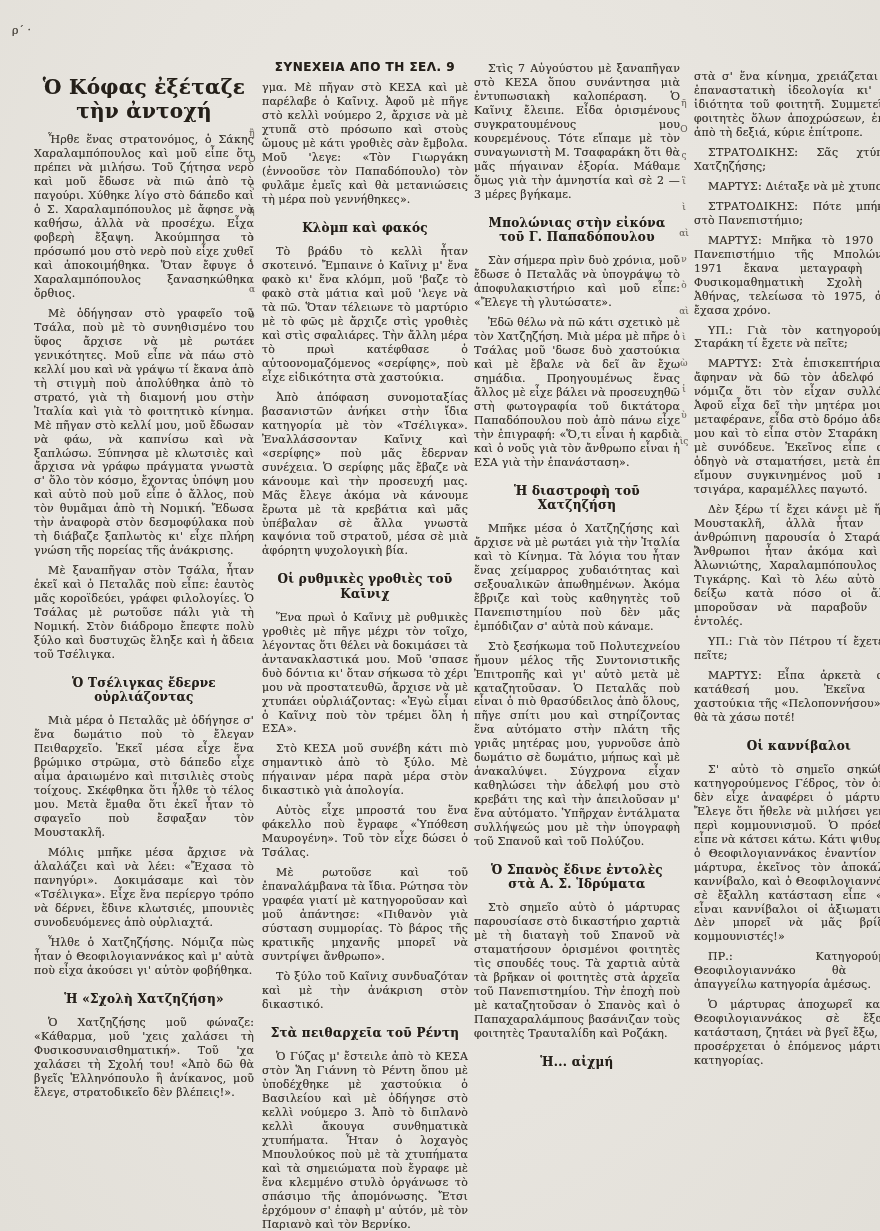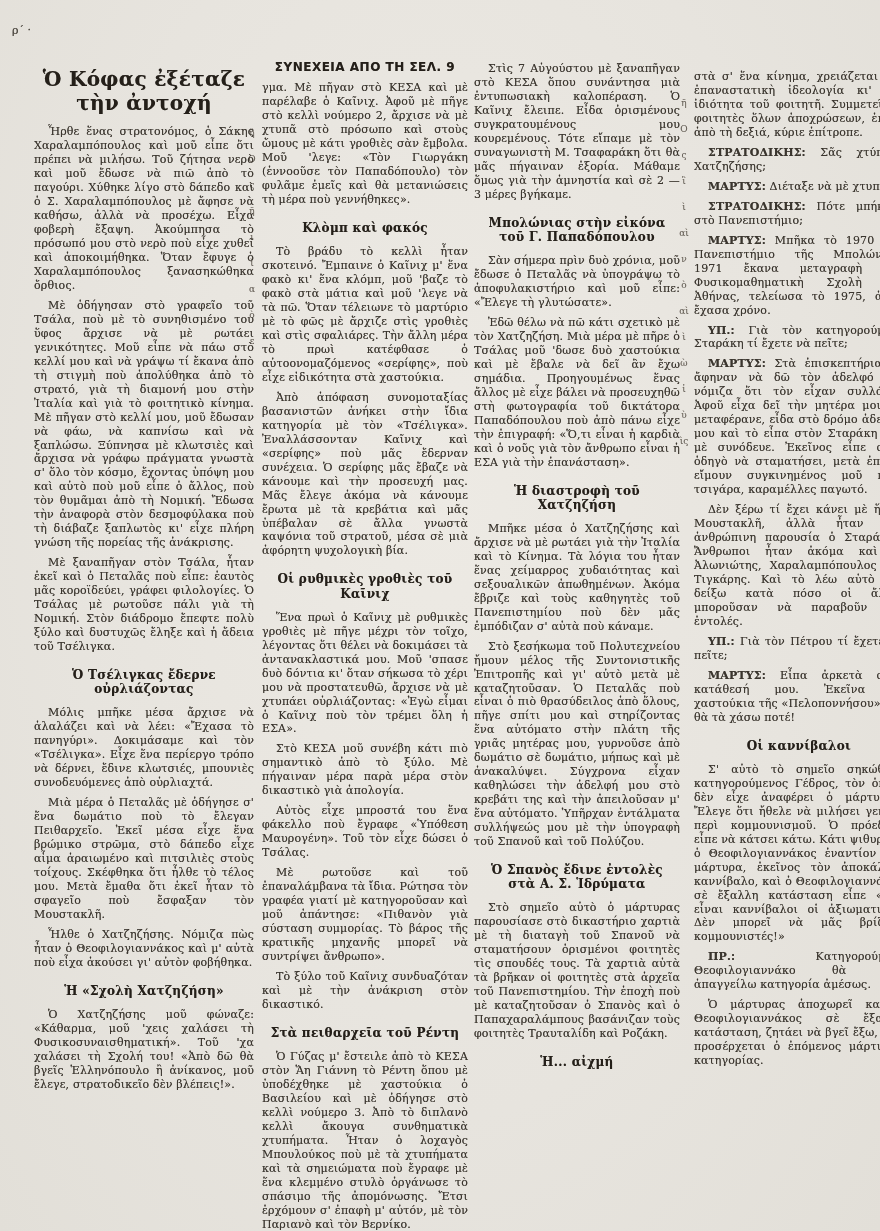--- a/index.html
+++ b/index.html
@@ -13,27 +13,27 @@
     text-shadow:0 0 0.6px rgba(45,40,33,.55);
   }
   .col{position:absolute;text-align:justify;font-size:11px;line-height:1.27;letter-spacing:.15px;}
   .col p{margin:0 0 6px;text-indent:14px;}
   .col p.noindent{text-indent:0;}
   .head{
     font-weight:700;text-align:center;text-indent:0;
     font-size:12px;line-height:1.18;margin:14px 2px 10px;
     color:#241f19;letter-spacing:.3px;
   }
-  .head-lg{font-size:20px;margin-top:2px;}
+  .head-lg{font-size:20px;margin-top:10px;}
   .kicker{
     font-family:"DejaVu Sans", sans-serif;font-weight:700;
     font-size:12px;text-align:center;text-indent:0;
     color:#241f19;margin:0 0 12px;letter-spacing:.5px;
   }
-  .spk{font-weight:700;}
+  .spk{font-weight:400;}
   .corner-mark{position:absolute;left:12px;top:24px;font-size:11px;color:#4a453d;}
   .strip{
     position:absolute;font-size:9px;line-height:26px;white-space:pre-line;
     color:rgba(70,62,52,.45);width:12px;overflow:hidden;text-align:center;
   }
 </style>
 </head>
 <body>
 
 <div class="page">
@@ -61,22 +61,22 @@
 ἰ
 ὺ
 ὶς</div>
 
   <div class="col" style="left:34px;top:66px;width:220px;">
     <h2 class="head head-lg">Ὁ Κόφας ἐξέταζε τὴν ἀντοχή</h2>
     <p>Ἦρθε ἕνας στρατονόμος, ὁ Σάκης Χαραλαμπόπουλος καὶ μοῦ εἶπε ὅτι πρέπει νὰ μιλήσω. Τοῦ ζήτησα νερὸ καὶ μοῦ ἔδωσε νὰ πιῶ ἀπὸ τὸ παγούρι. Χύθηκε λίγο στὸ δάπεδο καὶ ὁ Σ. Χαραλαμπόπουλος μὲ ἄφησε νὰ καθήσω, ἀλλὰ νὰ προσέχω. Εἶχα φοβερὴ ἔξαψη. Ἀκούμπησα τὸ πρόσωπό μου στὸ νερὸ ποὺ εἶχε χυθεῖ καὶ ἀποκοιμήθηκα. Ὅταν ἔφυγε ὁ Χαραλαμπόπουλος ξανασηκώθηκα ὄρθιος.</p>
     <p>Μὲ ὁδήγησαν στὸ γραφεῖο τοῦ Τσάλα, ποὺ μὲ τὸ συνηθισμένο του ὕφος ἄρχισε νὰ μὲ ρωτάει γενικότητες. Μοῦ εἶπε νὰ πάω στὸ κελλί μου καὶ νὰ γράψω τί ἔκανα ἀπὸ τὴ στιγμὴ ποὺ ἀπολύθηκα ἀπὸ τὸ στρατό, γιὰ τὴ διαμονή μου στὴν Ἰταλία καὶ γιὰ τὸ φοιτητικὸ κίνημα. Μὲ πῆγαν στὸ κελλί μου, μοῦ ἔδωσαν νὰ φάω, νὰ καπνίσω καὶ νὰ ξαπλώσω. Ξύπνησα μὲ κλωτσιὲς καὶ ἄρχισα νὰ γράφω πράγματα γνωστὰ σ' ὅλο τὸν κόσμο, ἔχοντας ὑπόψη μου καὶ αὐτὸ ποὺ μοῦ εἶπε ὁ ἄλλος, ποὺ τὸν θυμᾶμαι ἀπὸ τὴ Νομική. Ἔδωσα τὴν ἀναφορὰ στὸν δεσμοφύλακα ποὺ τὴ διάβαζε ξαπλωτὸς κι' εἶχε πλήρη γνώση τῆς πορείας τῆς ἀνάκρισης.</p>
     <p>Μὲ ξαναπῆγαν στὸν Τσάλα, ἦταν ἐκεῖ καὶ ὁ Πεταλᾶς ποὺ εἶπε: ἑαυτὸς μᾶς κοροϊδεύει, γράφει φιλολογίες. Ὁ Τσάλας μὲ ρωτοῦσε πάλι γιὰ τὴ Νομική. Στὸν διάδρομο ἔπεφτε πολὺ ξύλο καὶ δυστυχῶς ἔληξε καὶ ἡ ἄδεια τοῦ Τσέλιγκα.</p>
     <h2 class="head">Ὁ Τσέλιγκας ἔδερνε οὐρλιάζοντας</h2>
+    <p>Μιὰ μέρα ὁ Πεταλᾶς μὲ ὁδήγησε σ' ἕνα δωμάτιο ποὺ τὸ ἔλεγαν Πειθαρχεῖο. Ἐκεῖ μέσα εἶχε ἕνα βρώμικο στρῶμα, στὸ δάπεδο εἶχε αἷμα ἀραιωμένο καὶ πιτσιλιὲς στοὺς τοίχους. Σκέφθηκα ὅτι ἦλθε τὸ τέλος μου. Μετὰ ἔμαθα ὅτι ἐκεῖ ἦταν τὸ σφαγεῖο ποὺ ἔσφαξαν τὸν Μουστακλῆ.</p>
     <p>Μόλις μπῆκε μέσα ἄρχισε νὰ ἀλαλάζει καὶ νὰ λέει: «Ἔχασα τὸ πανηγύρι». Δοκιμάσαμε καὶ τὸν «Τσέλιγκα». Εἶχε ἕνα περίεργο τρόπο νὰ δέρνει, ἔδινε κλωτσιές, μπουνιὲς συνοδευόμενες ἀπὸ οὐρλιαχτά.</p>
-    <p>Μιὰ μέρα ὁ Πεταλᾶς μὲ ὁδήγησε σ' ἕνα δωμάτιο ποὺ τὸ ἔλεγαν Πειθαρχεῖο. Ἐκεῖ μέσα εἶχε ἕνα βρώμικο στρῶμα, στὸ δάπεδο εἶχε αἷμα ἀραιωμένο καὶ πιτσιλιὲς στοὺς τοίχους. Σκέφθηκα ὅτι ἦλθε τὸ τέλος μου. Μετὰ ἔμαθα ὅτι ἐκεῖ ἦταν τὸ σφαγεῖο ποὺ ἔσφαξαν τὸν Μουστακλῆ.</p>
     <p>Ἦλθε ὁ Χατζηζήσης. Νόμιζα πὼς ἦταν ὁ Θεοφιλογιαννάκος καὶ μ' αὐτὰ ποὺ εἶχα ἀκούσει γι' αὐτὸν φοβήθηκα.</p>
     <h2 class="head">Ἡ «Σχολὴ Χατζηζήση»</h2>
     <p>Ὁ Χατζηζήσης μοῦ φώναζε: «Κάθαρμα, μοῦ 'χεις χαλάσει τὴ Φυσικοσυναισθηματική». Τοῦ 'χα χαλάσει τὴ Σχολή του! «Ἀπὸ δῶ θὰ βγεῖς Ἑλληνόπουλο ἢ ἀνίκανος, μοῦ ἔλεγε, στρατοδικεῖο δὲν βλέπεις!».</p>
 
   </div>
 
   <div class="col" style="left:262px;top:60px;width:206px;">
     <p class="kicker noindent">ΣΥΝΕΧΕΙΑ ΑΠΟ ΤΗ ΣΕΛ. 9</p>
     <p class="noindent">γμα. Μὲ πῆγαν στὸ ΚΕΣΑ καὶ μὲ παρέλαβε ὁ Καῖνιχ. Ἀφοῦ μὲ πῆγε στὸ κελλὶ νούμερο 2, ἄρχισε νὰ μὲ χτυπᾶ στὸ πρόσωπο καὶ στοὺς ὤμους μὲ κάτι γροθιὲς σὰν ἔμβολα. Μοῦ 'λεγε: «Τὸν Γιωργάκη (ἐννοοῦσε τὸν Παπαδόπουλο) τὸν φυλᾶμε ἐμεῖς καὶ θὰ μετανιώσεις τὴ μέρα ποὺ γεννήθηκες».</p>
     <h2 class="head">Κλὸμπ καὶ φακός</h2>

